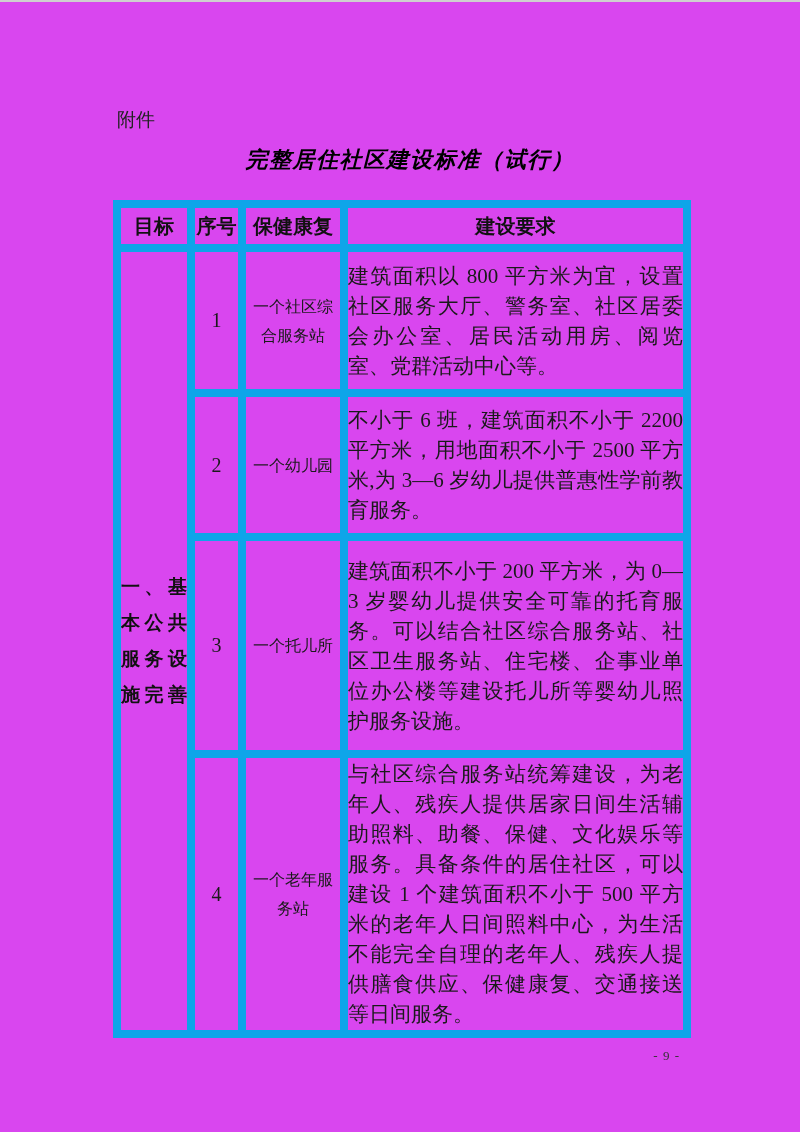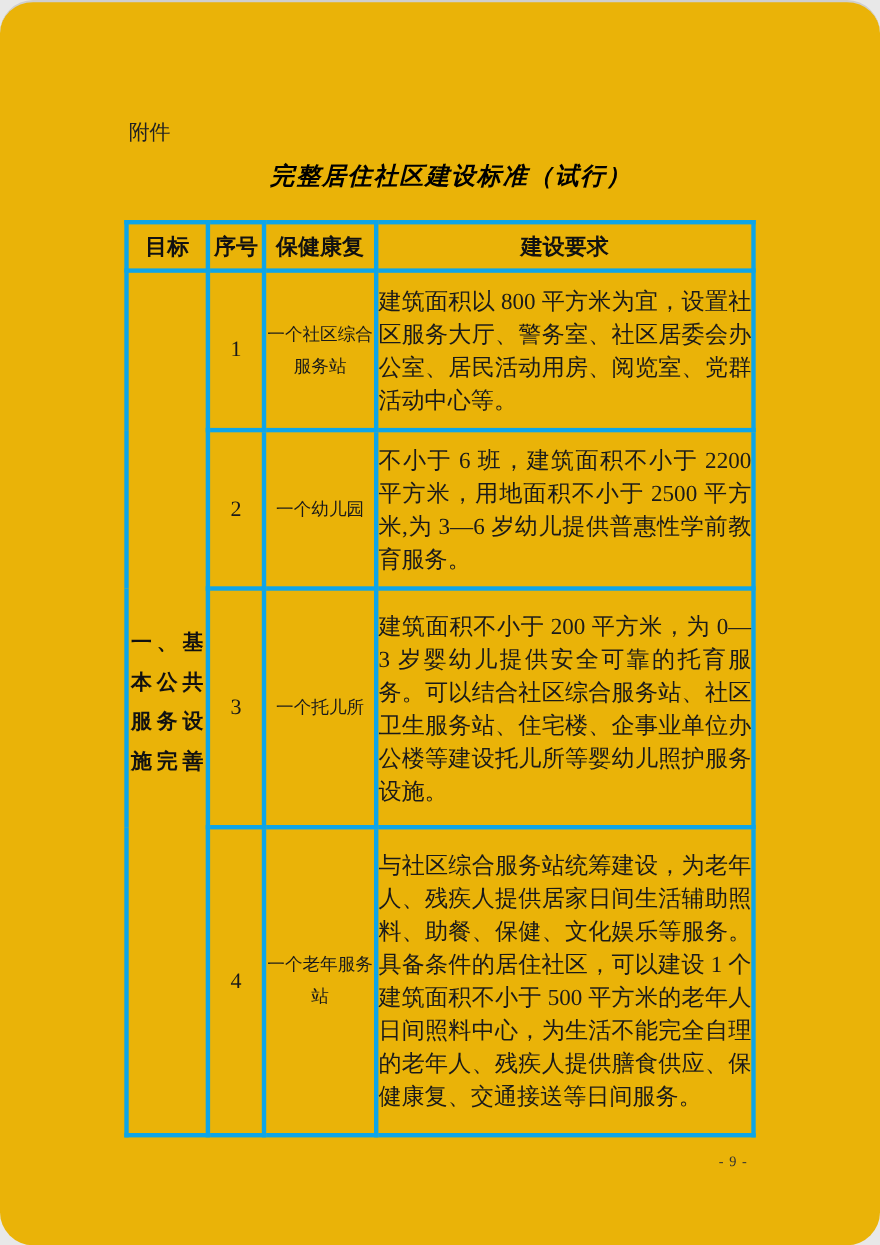--- a/index.html
+++ b/index.html
@@ -2,26 +2,25 @@
 <html><head>
 <meta charset="utf-8">
 <style>
   * { box-sizing: border-box; }
   html, body { margin: 0; padding: 0; background: #e8e8e8; }
   .page {
     position: relative;
     width: 800px;
     height: 1132px;
     margin: 0 auto;
-    background: #eab308;
+    background: #d946ef;
     overflow: hidden;
     font-family: "Liberation Serif", serif;
     color: #1a1a1a;
     border-top: 2px solid #cfcfcf;
-    border-radius: 30px;
   }
   .attachment {
     position: absolute;
     top: 105px;
     left: 117px;
     font-size: 19px;
     color: #222222;
   }
   .doc-title {
     position: absolute;
@@ -40,21 +39,21 @@
   table.standards {
     position: absolute;
     top: 198px;
     left: 113px;
     width: 570px;
     border-collapse: collapse;
     table-layout: fixed;
   }
   table.standards th,
   table.standards td {
-    border: 4px solid #0ea5e9;
+    border: 8px solid #0ea5e9;
     padding: 0;
     overflow: hidden;
   }
   table.standards thead tr { height: 44px; }
   th {
     font-family: "Liberation Sans", sans-serif;
     font-size: 20px;
     font-weight: 700;
     text-align: center;
     vertical-align: middle;

